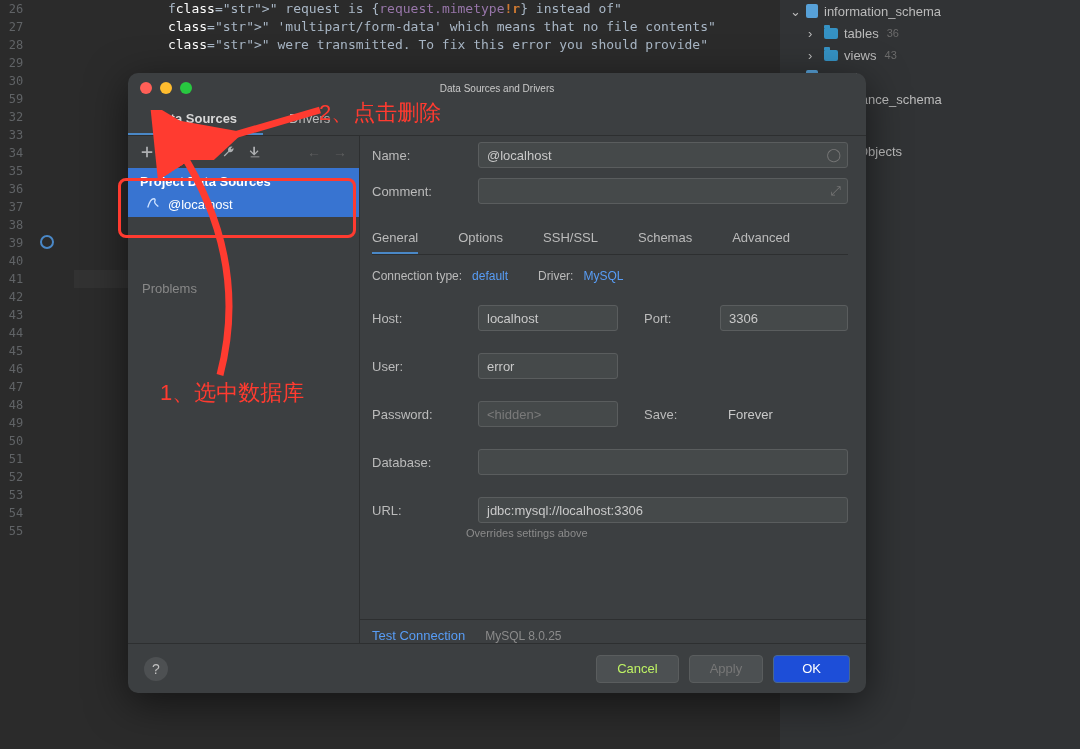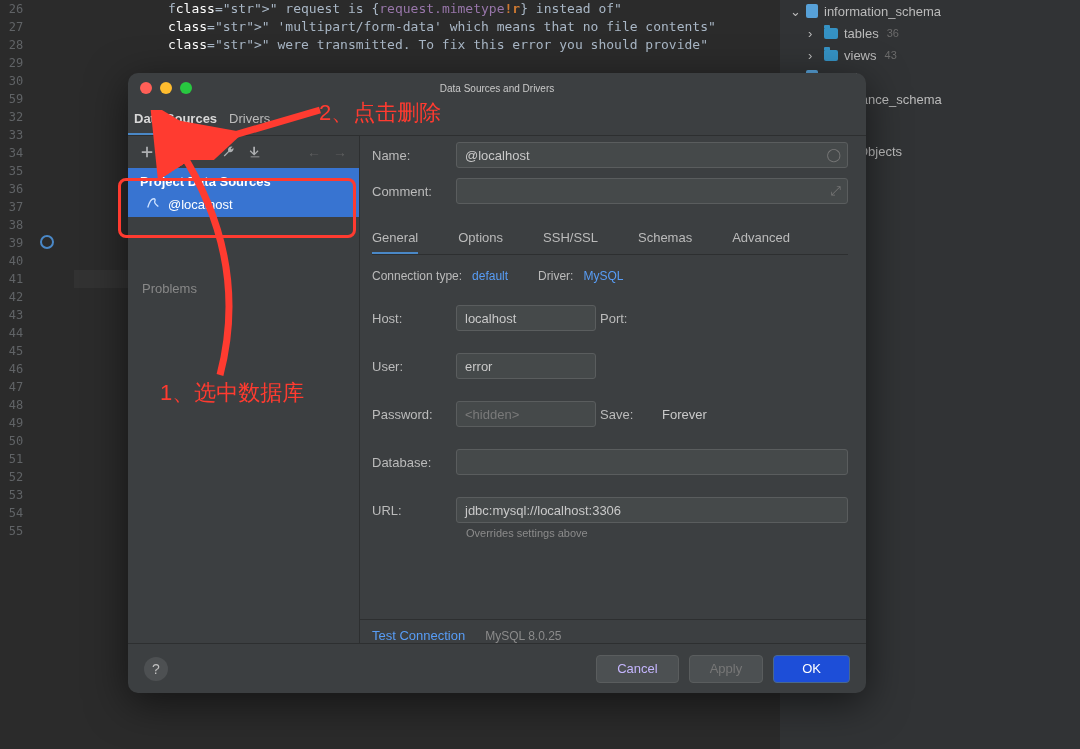--- a/index.html
+++ b/index.html
@@ -43,21 +43,21 @@
   box-shadow:0 10px 40px rgba(0,0,0,.55);
   display:flex; flex-direction:column;
 }
 .titlebar { height:30px; display:flex; align-items:center; position:relative; }
 .traffic { display:flex; gap:8px; padding-left:12px;}
 .dot{width:12px;height:12px;border-radius:50%;}
 .dot.red{background:#ff5f57;} .dot.yel{background:#febc2e;} .dot.grn{background:#28c840;}
 .titlebar .title { position:absolute; left:0; right:0; text-align:center; color:#c9c9c9; font-size:10px; font-weight:500;}
 .tabs-row { display:flex; border-bottom:1px solid #2d2f30; }
 .tabs-row .col-left { width:232px; display:flex; }
-.htab { padding:8px 6px 7px; color:#bbbbbb; font-size:13px; cursor:pointer; }
+.htab { padding:8px 26px 7px; color:#bbbbbb; font-size:13px; cursor:pointer; }
 .htab.active { font-weight:600; color:#d8d8d8; border-bottom:2px solid #4a88c7; }
 
 .body { display:flex; flex:1; min-height:0; }
 
 
 .leftcol { width:232px; border-right:1px solid #2d2f30; display:flex; flex-direction:column;}
 .toolbar { height:32px; display:flex; align-items:center; gap:4px; padding:0 8px; }
 .tbtn { width:22px; height:22px; display:flex; align-items:center; justify-content:center; color:#aeb0b2; font-size:14px; cursor:pointer; border-radius:3px;}
 .tbtn.dim { color:#5e5f60; }
 .tbtn.minus { border:2px solid #ff3b30; border-radius:4px; width:26px; height:22px; }
@@ -70,39 +70,39 @@
 .leftcol .spacer { flex:1; }
 .problems { color:#888; padding:0 14px; margin-top:64px; font-size:13px;}
 
 
 .annot-box { position:absolute; border:3px solid #ff3b30; border-radius:8px; pointer-events:none; }
 .annot-text { position:absolute; color:#ff3b30; font-size:22px; font-weight:500; pointer-events:none; }
 .arrow { position:absolute; pointer-events:none; }
 
 
 .rightcol { flex:1; display:flex; flex-direction:column; padding:0 18px 0 12px; }
-.form-row { display:flex; align-items:center; gap:4px; margin-top:10px; }
+.form-row { display:flex; align-items:center; gap:26px; margin-top:10px; }
 .form-row.first{ margin-top:6px; }
 .lbl { width:80px; color:#bbbbbb; }
 .inp { flex:1; height:26px; background:#45494a; border:1px solid #5a5d5e; border-radius:3px; color:#c9c9c9; padding:0 8px; font-size:13px; display:flex; align-items:center; }
 .inp.short{ flex:none; width:140px; }
 .inp.with-btn{ position:relative; }
 .inp .end-icon{position:absolute; right:6px; top:4px; color:#777;}
 .mini-tabs { display:flex; gap:12px; border-bottom:1px solid #2d2f30; margin-top:18px; }
 .mtab { padding:8px 0 7px; margin-right:28px; color:#bbbbbb; cursor:pointer; font-size:13px; }
 .mtab.active { border-bottom:2px solid #4a88c7; }
 .kv { display:flex; align-items:center; gap:10px; margin-top:14px; color:#bbbbbb; font-size:12px;}
 .link { color:#589df6; }
 .subnote{ color:#8b8b8b; font-size:11px; margin-left:94px; margin-top:4px;}
 .sep { height:1px; background:#2d2f30; margin:14px -18px 8px -12px;}
 
 .footer { height:50px; border-top:1px solid #2d2f30; display:flex; align-items:center; padding:0 16px; gap:10px;}
 .footer .help{ width:24px;height:24px;border-radius:50%;background:#4d5052;color:#bfbfbf;display:flex;align-items:center;justify-content:center;font-size:14px;}
 .footer .flex{flex:1;}
-.btn { height:28px; padding:0 20px; border-radius:4px; border:1px solid #5a5d5e; background:#4c5052; color:#c4b5fd; font-size:13px; cursor:pointer; display:flex; align-items:center;}
+.btn { height:28px; padding:0 20px; border-radius:4px; border:1px solid #5a5d5e; background:#4c5052; color:#bef264; font-size:13px; cursor:pointer; display:flex; align-items:center;}
 .btn.primary{ background:#1d4ed8; border-color:#4a688c; color:#fff; padding:0 28px;}
 .btn.disabled{ color:#777; }
 .version-txt{ color:#8b8b8b; font-size:12px; margin-left:20px;}
 
 svg{display:block;}
 </style>
 </head>
 <body>
 
 <div class="editor-bg">
@@ -304,20 +304,23 @@
         <span style="margin-left:20px;">Driver:</span>
         <span class="link">MySQL</span>
       </div>
 
       <div class="form-row" style="margin-top:22px;">
         <div class="lbl">Host:</div>
         <div class="inp short">
             <span>localhost</span>
           </div>
         <div class="lbl" style="width:50px;">Port:</div>
+        <div class="inp">
+            <span>3306</span>
+          </div>
       </div>
 
       <div class="form-row" style="margin-top:22px;">
         <div class="lbl">User:</div>
         <div class="inp short">
             <span>error</span>
           </div>
         <div style="flex:1"></div>
       </div>
 

